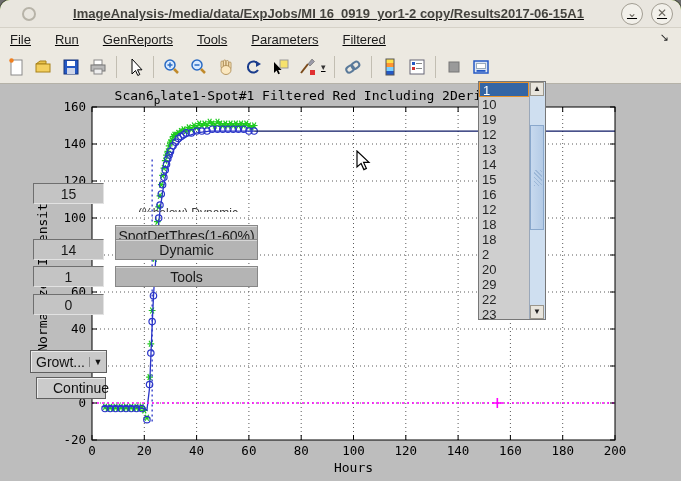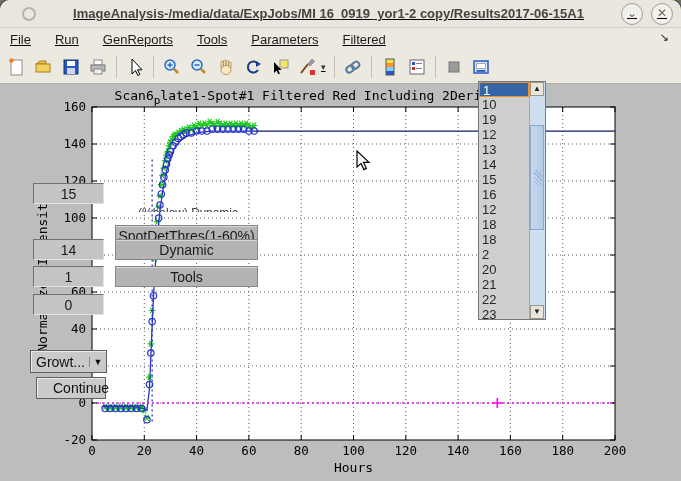--- a/index.html
+++ b/index.html
@@ -424,21 +424,21 @@
         <div class="list-item">12</div>
         <div class="list-item">13</div>
         <div class="list-item">14</div>
         <div class="list-item">15</div>
         <div class="list-item">16</div>
         <div class="list-item">12</div>
         <div class="list-item">18</div>
         <div class="list-item">18</div>
         <div class="list-item">2</div>
         <div class="list-item">20</div>
-        <div class="list-item">21</div>
+        <div class="list-item">29</div>
         <div class="list-item">22</div>
         <div class="list-item">23</div>
       </div>
     <div class="scrollbar">
       <div class="sbtn up">▲</div>
       <div class="sthumb"></div>
       <div class="sbtn down">▼</div>
     </div>
   </div>
 

